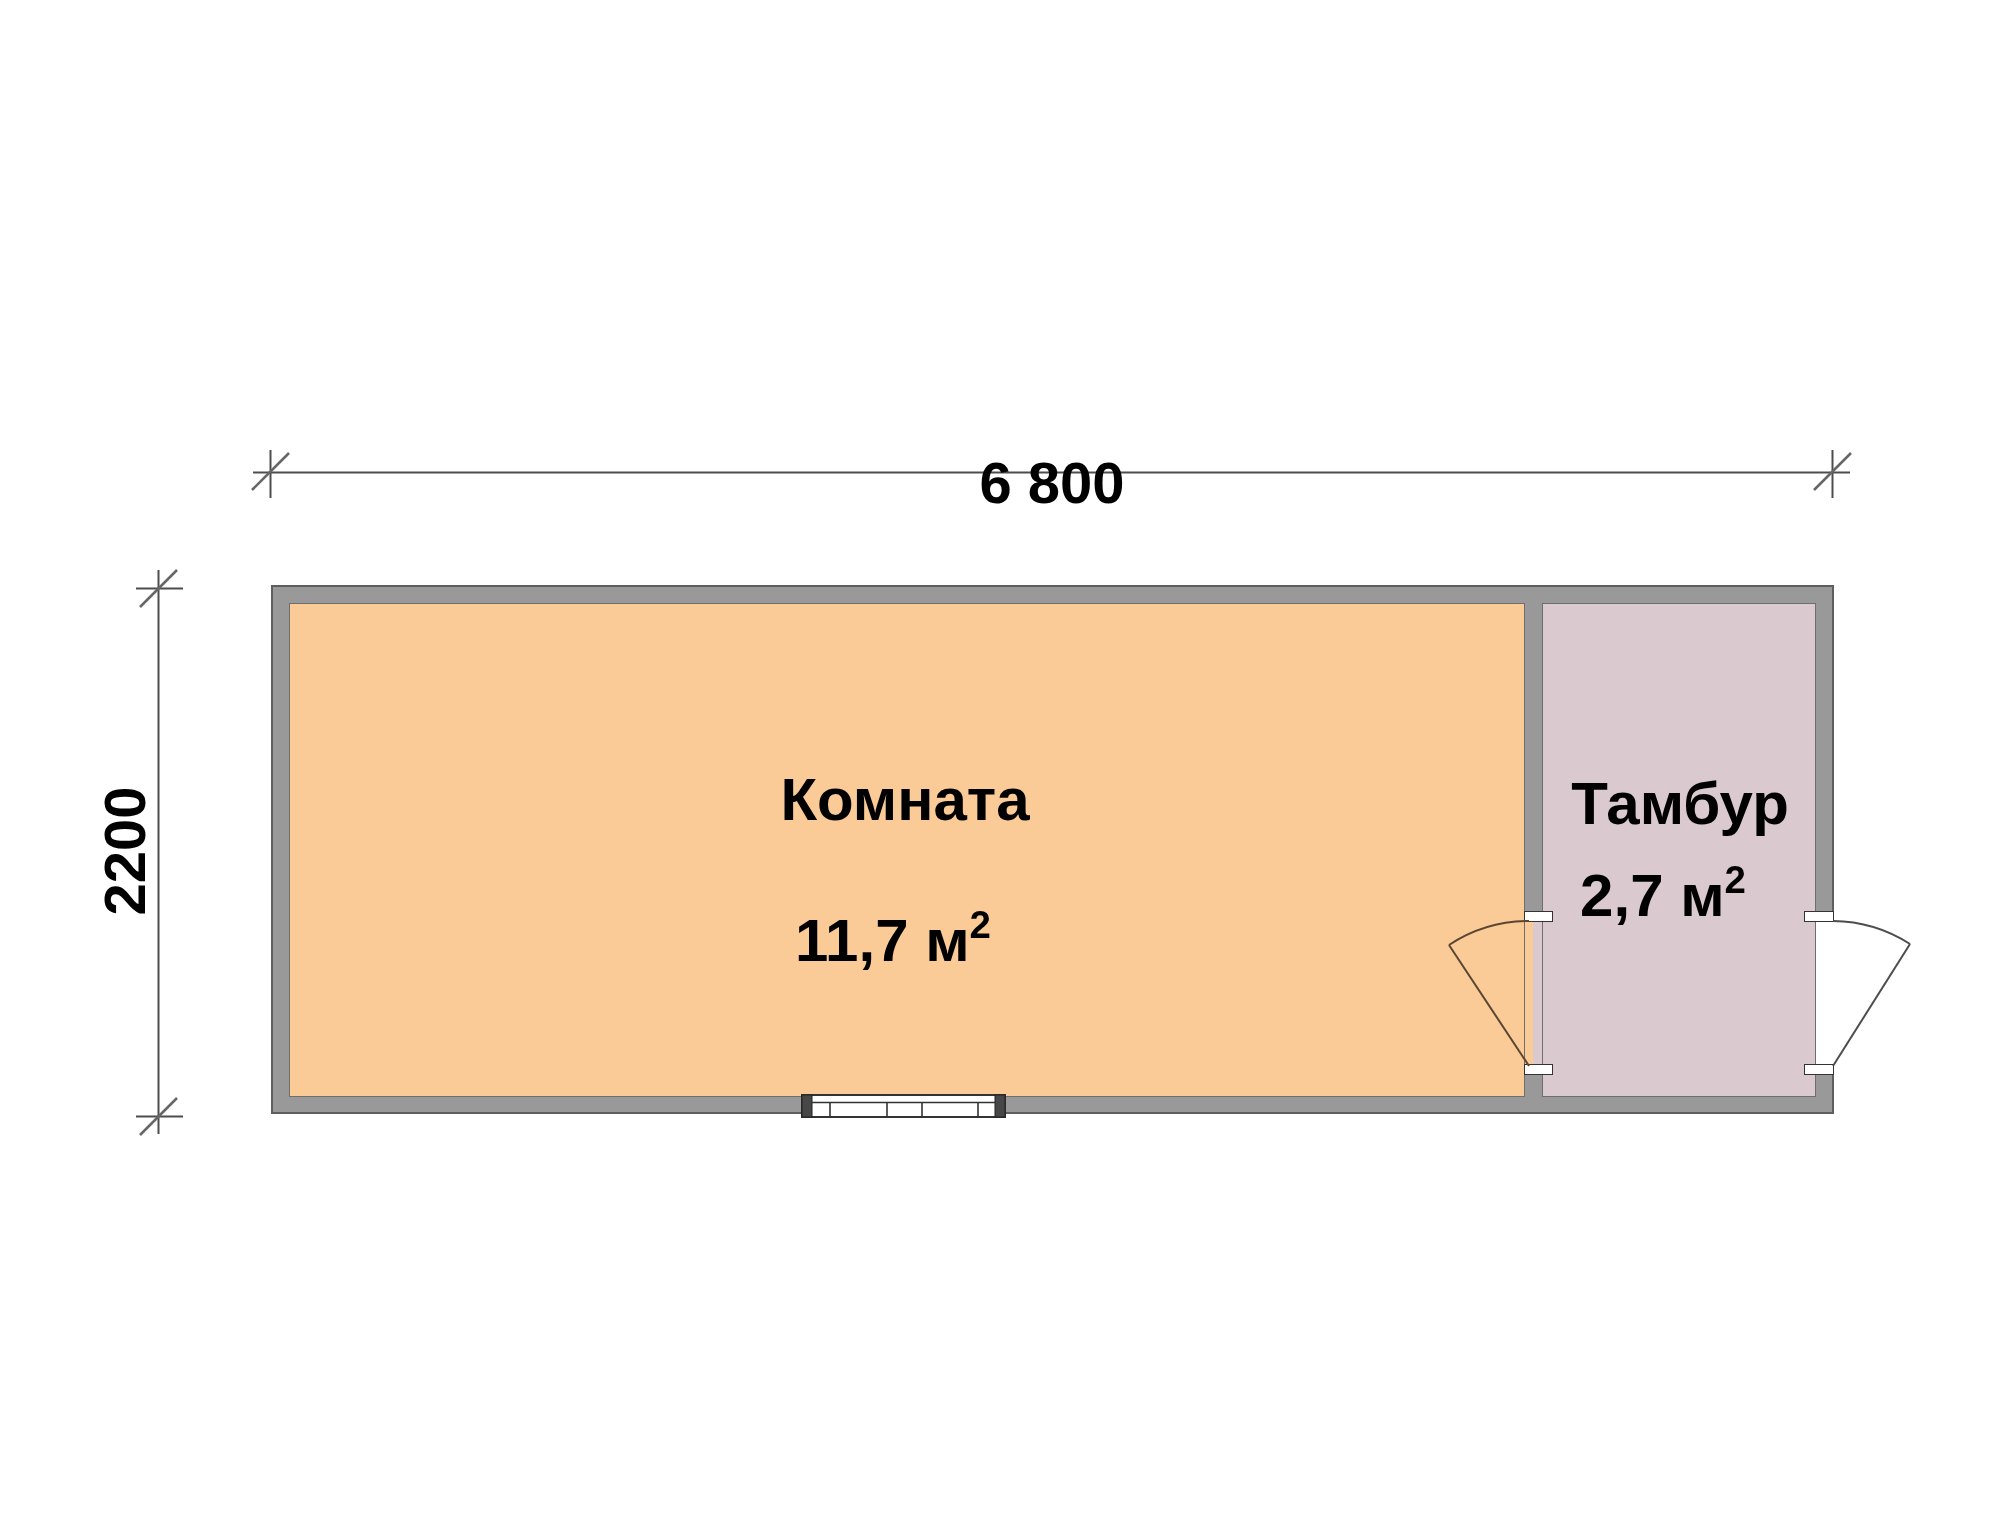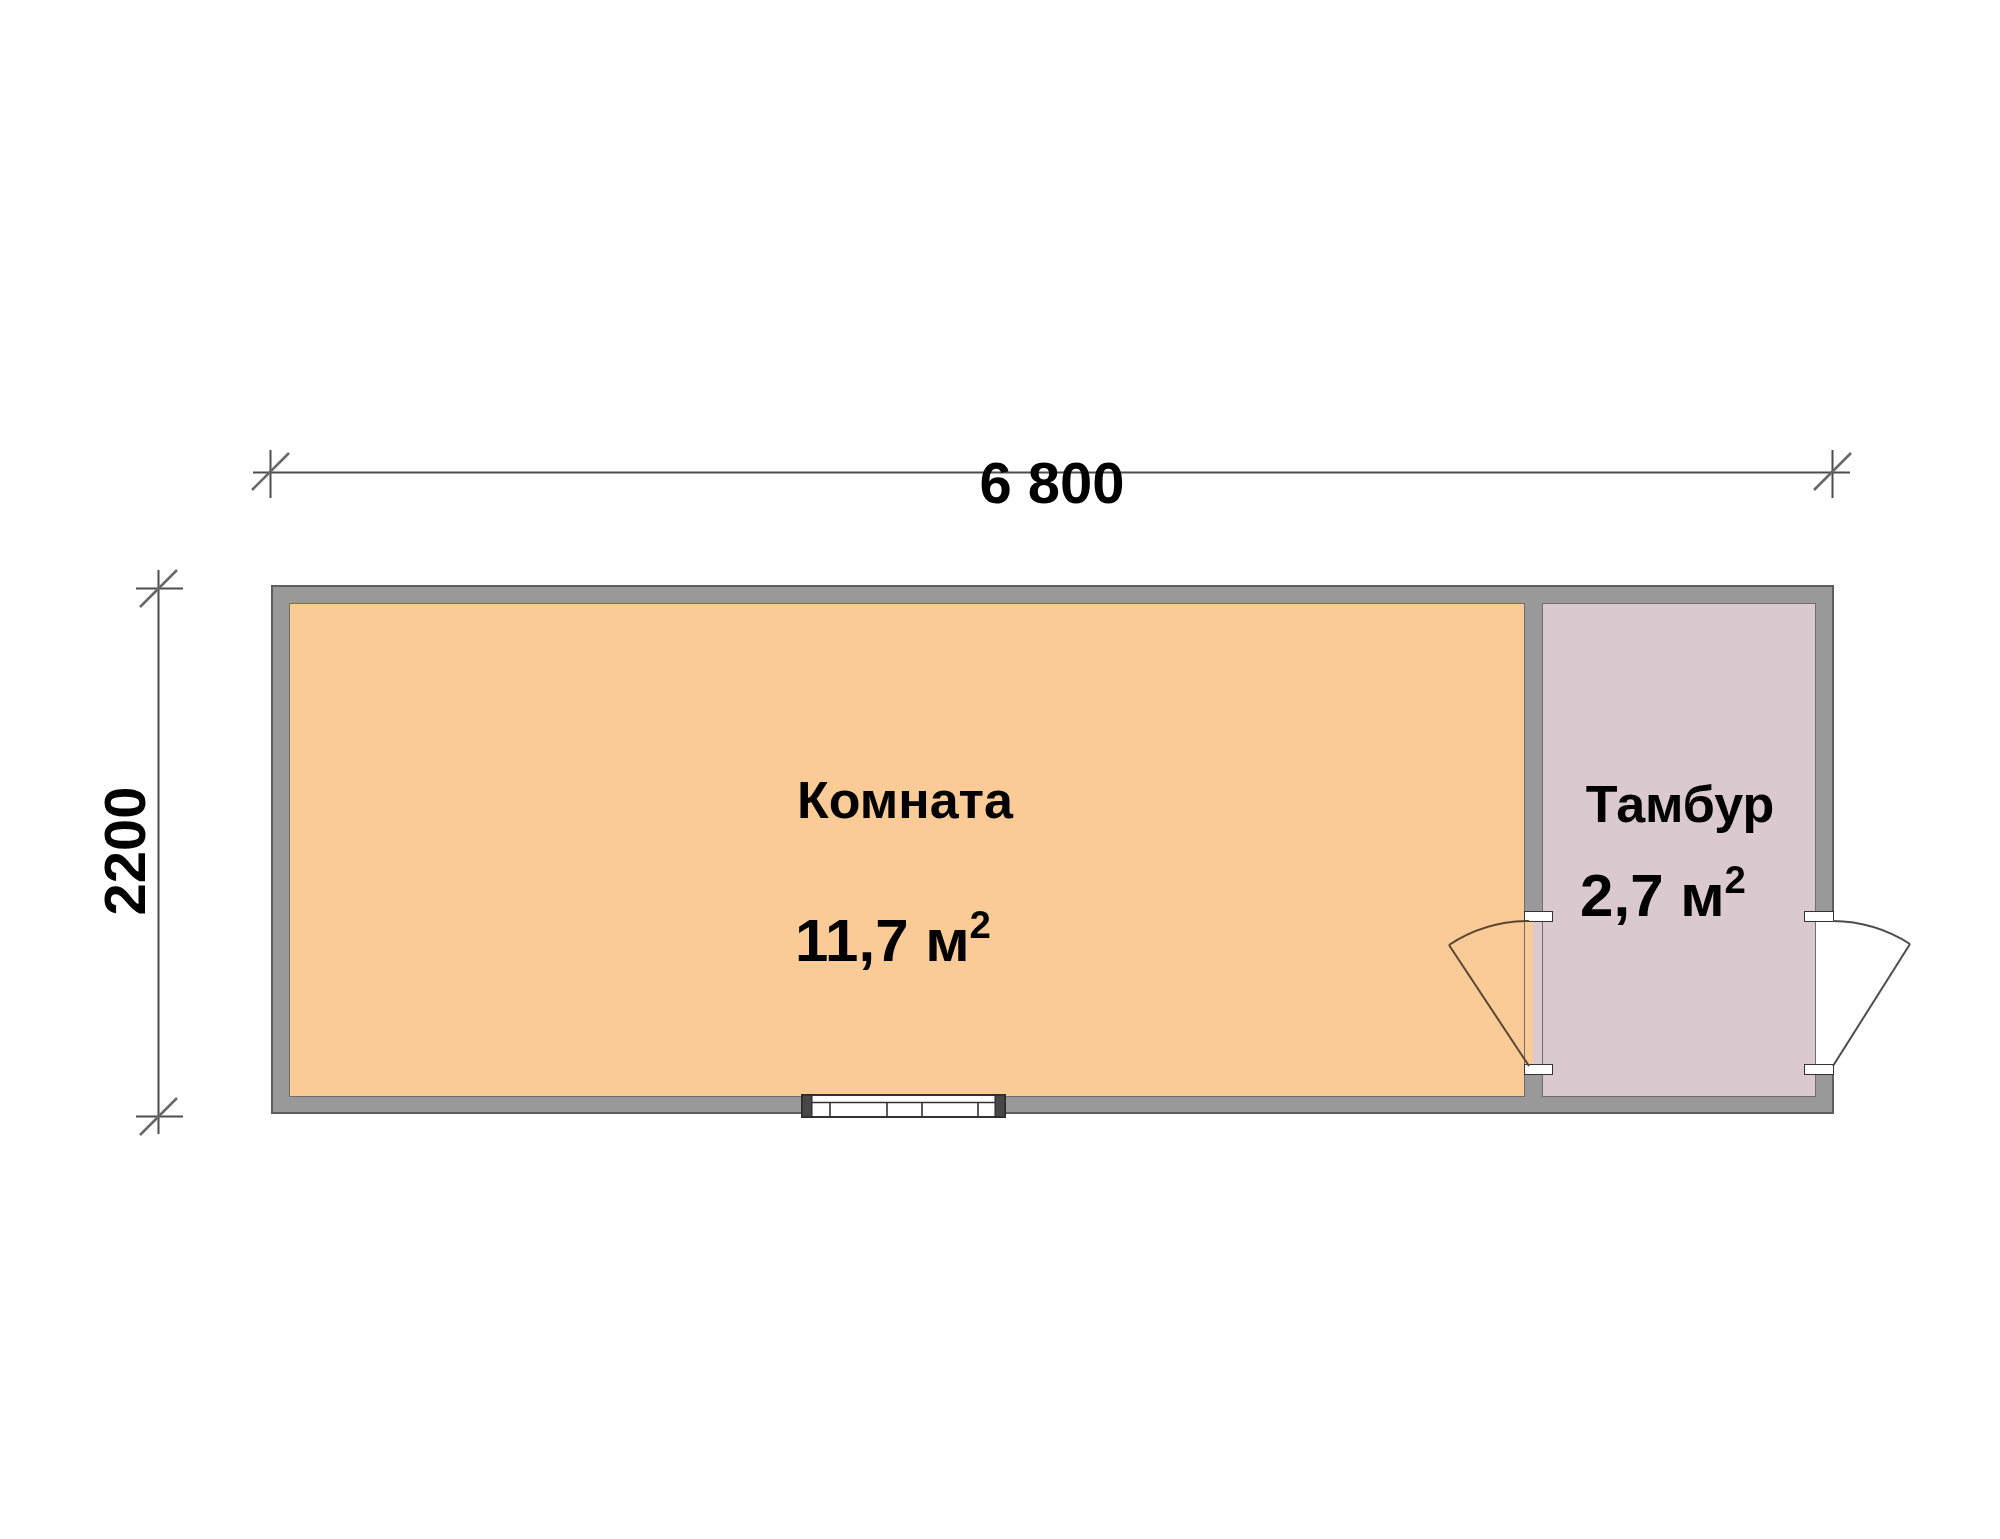--- a/index.html
+++ b/index.html
@@ -57,21 +57,21 @@
   .jamb.e-bot{left:1804px;top:1064px;width:30px;height:11px;}
   
   .label{
     position:absolute;
     transform:translate(-50%,-50%);
     color:var(--text-color);
     font-weight:bold;
     white-space:nowrap;
     line-height:1;
   }
-  .room-name{font-size:52px;text-align:center;}
+  .room-name{font-size:60px;text-align:center;}
   .room-area{font-size:60px;}
   .room-area sup{font-size:0.64em;position:relative;top:-0.05em;vertical-align:super;}
   .dim-text{font-size:58px;}
   .dim-text.vertical{transform:translate(-50%,-50%) rotate(-90deg);}
   
   svg.linework{position:absolute;left:0;top:0;width:2000px;height:1539px;}
   .dimstroke{stroke:var(--dim-line);stroke-width:2;fill:none;}
   .slash{stroke:#666666;stroke-width:2.5;fill:none;}
   .doorline{stroke:#4d4d4d;stroke-width:2;fill:none;}
   .winframe{fill:#ffffff;stroke:#333333;stroke-width:2;}

